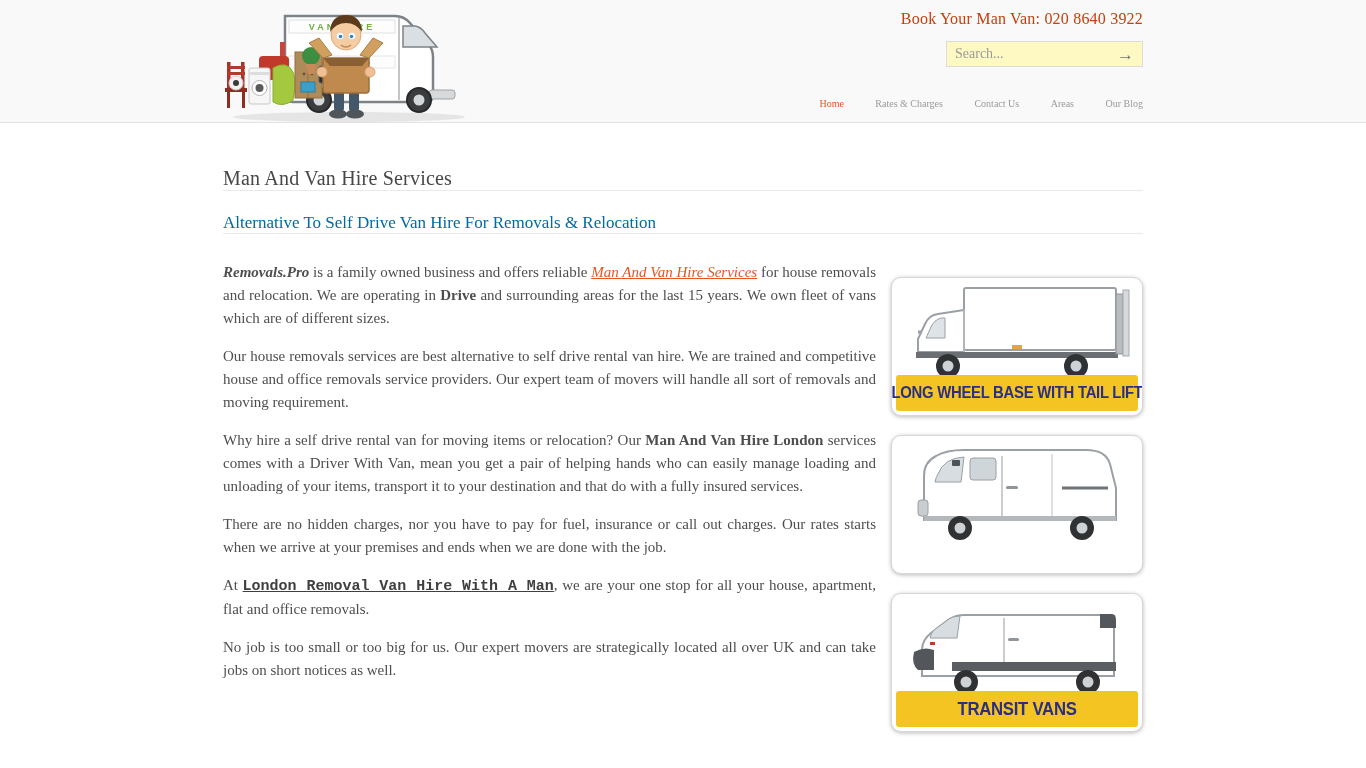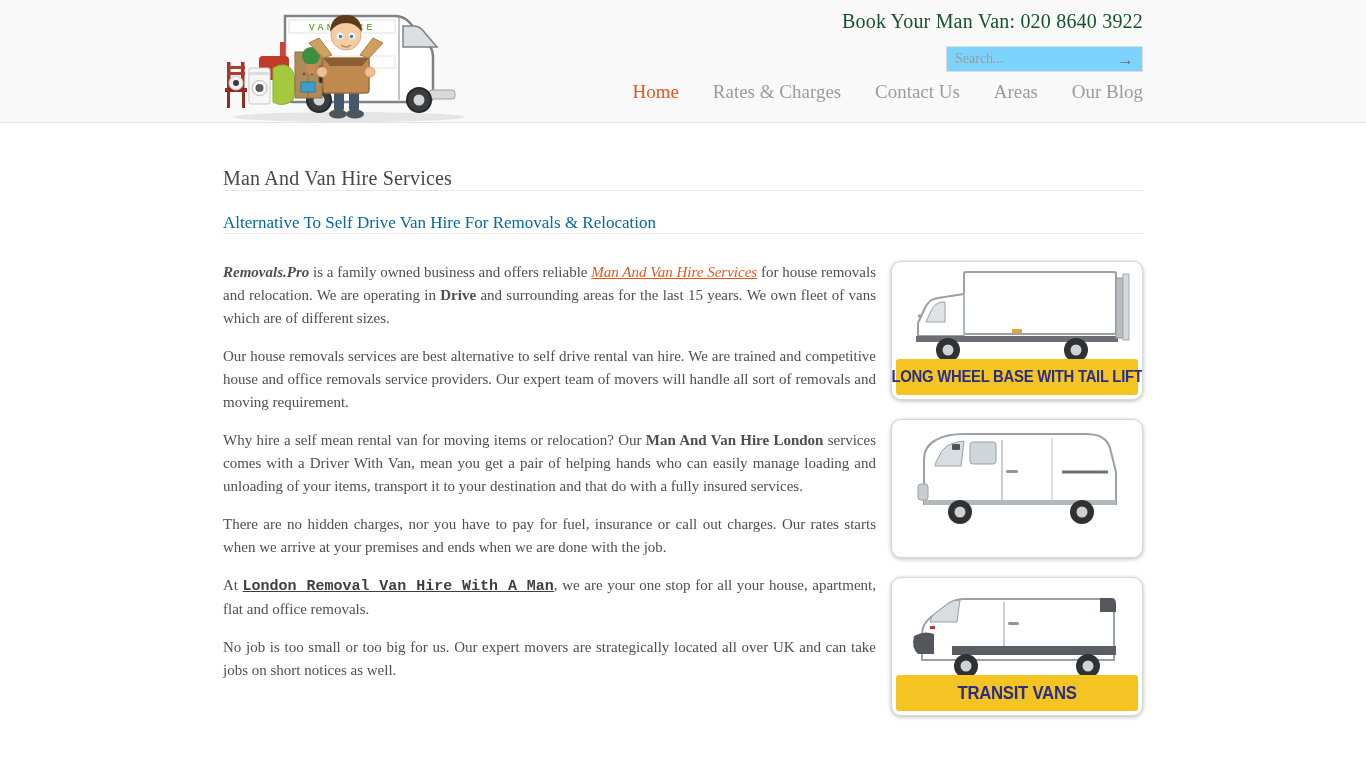--- a/index.html
+++ b/index.html
@@ -8,36 +8,36 @@
     width:1366px; height:768px; overflow:hidden; position:relative;
     background:#fff; font-family:"Liberation Serif","DejaVu Serif",serif;
   }
   
   .site-header {
     height:123px; background:#f9f9f9; border-bottom:1px solid #e3e3e3; position:relative;
   }
   .header-inner { width:920px; margin:0 auto; height:100%; position:relative; }
   .logo { position:absolute; left:0; top:4px; width:246px; height:121px; cursor:pointer; z-index:3; }
   .header-right { position:absolute; right:0; top:10px; text-align:right; }
-  .phone { font-size:20px; color:#14532d; letter-spacing:0.2px; }
+  .phone { font-size:16px; color:#c2410c; letter-spacing:0.2px; }
   .searchbar {
     margin-top:13px; display:inline-flex; align-items:center;
-    width:197px; height:26px; background:#7dd3fc; border:1px solid #dcdcdc;
+    width:197px; height:26px; background:#fef9c3; border:1px solid #dcdcdc;
   }
   .searchbar input {
     flex:1; border:none; outline:none; background:transparent;
     font-family:"Liberation Serif","DejaVu Serif",serif;
     font-size:14px; color:#666; padding:0 8px; min-width:0;
   }
   .searchbar input::placeholder { color:#9a9a9a; opacity:1; }
   .search-btn {
     border:none; background:transparent; cursor:pointer; padding:0 8px 0 0;
     font-size:17px; color:#6f6f6f; line-height:1;
   }
-  .main-nav { margin-top:9px; font-size:19px; }
+  .main-nav { margin-top:31px; font-size:10px; }
   .main-nav a { color:#9b9b9b; text-decoration:none; margin-left:29px; cursor:pointer; }
   .main-nav a.active { color:#e8541d; }
   
   main { width:920px; margin:0 auto; }
   .page-title { font-size:20px; font-weight:normal; color:#474747; margin-top:44px; letter-spacing:0.2px; }
   hr.divider { border:none; border-top:1px solid #e9e9e9; margin:0; }
   .hr1 { margin-top:19px; }
   .page-subtitle { font-size:17px; font-weight:normal; color:#0369a1; margin-top:22px; }
   .hr2 { margin-top:22px; }
   .columns { display:flex; margin-top:27px; }
@@ -48,21 +48,21 @@
   }
   .seg-bi { font-weight:bold; font-style:italic; }
   .seg-b { font-weight:bold; }
   a.seg-link { color:#e8541d; font-style:italic; text-decoration:underline; cursor:pointer; }
   a.seg-blink { color:#3f3f3f; font-weight:bold; text-decoration:underline; cursor:pointer;font-family:Liberation Mono, monospace; }
   .img-col { width:252px; margin-left:15px; }
   .van-card {
     width:252px; height:139px; background:#fff;
     border:1px solid #d8d8d8; border-radius:10px;
     box-shadow:0 1px 4px rgba(0,0,0,0.28);
-    position:relative; overflow:hidden; margin-bottom:19px; cursor:pointer;
+    position:relative; overflow:hidden; margin-bottom:19px; cursor:pointer;margin-top:16px;
   }
   .van-art { position:absolute; top:4px; left:2px; width:246px; height:104px; }
   .van-banner {
     position:absolute; left:4px; right:4px; bottom:4px; height:36px;
     background:#f3c422; border-radius:3px;
     display:flex; align-items:center; justify-content:center;
   }
   .van-caption {
     font-family:"Liberation Sans","DejaVu Sans",sans-serif;
     font-weight:bold; color:#2b2e85; letter-spacing:-0.3px; white-space:nowrap;
@@ -168,21 +168,21 @@
     <hr class="divider hr1">
     <h2 class="page-subtitle">Alternative To Self Drive Van Hire For Removals &amp; Relocation</h2>
     <hr class="divider hr2">
 
     <div class="columns">
       <div class="text-col">
         <p><span class="seg-bi">Removals.Pro</span><span> is a family owned business and offers reliable </span><a class="seg-link">Man And Van Hire Services</a><span> for house removals and relocation. We are operating in </span><span class="seg-b">Drive</span><span> and surrounding areas for the last 15 years. We own fleet of vans which are of different sizes.</span></p>
 
         <p><span>Our house removals services are best alternative to self drive rental van hire. We are trained and competitive house and office removals service providers. Our expert team of movers will handle all sort of removals and moving requirement.</span></p>
 
-        <p><span>Why hire a self mean rental van for moving items or relocation? Our </span><span class="seg-b">Man And Van Hire London</span><span> services comes with a Driver With Van, mean you get a pair of helping hands who can easily manage loading and unloading of your items, transport it to your destination and that do with a fully insured services.</span></p>
+        <p><span>Why hire a self drive rental van for moving items or relocation? Our </span><span class="seg-b">Man And Van Hire London</span><span> services comes with a Driver With Van, mean you get a pair of helping hands who can easily manage loading and unloading of your items, transport it to your destination and that do with a fully insured services.</span></p>
 
         <p><span>There are no hidden charges, nor you have to pay for fuel, insurance or call out charges. Our rates starts when we arrive at your premises and ends when we are done with the job.</span></p>
 
         <p><span>At </span><a class="seg-blink">London Removal Van Hire With A Man</a><span>, we are your one stop for all your house, apartment, flat and office removals.</span></p>
 
         <p><span>No job is too small or too big for us. Our expert movers are strategically located all over UK and can take jobs on short notices as well.</span></p>
 
       </div>
 
       <aside class="img-col">

